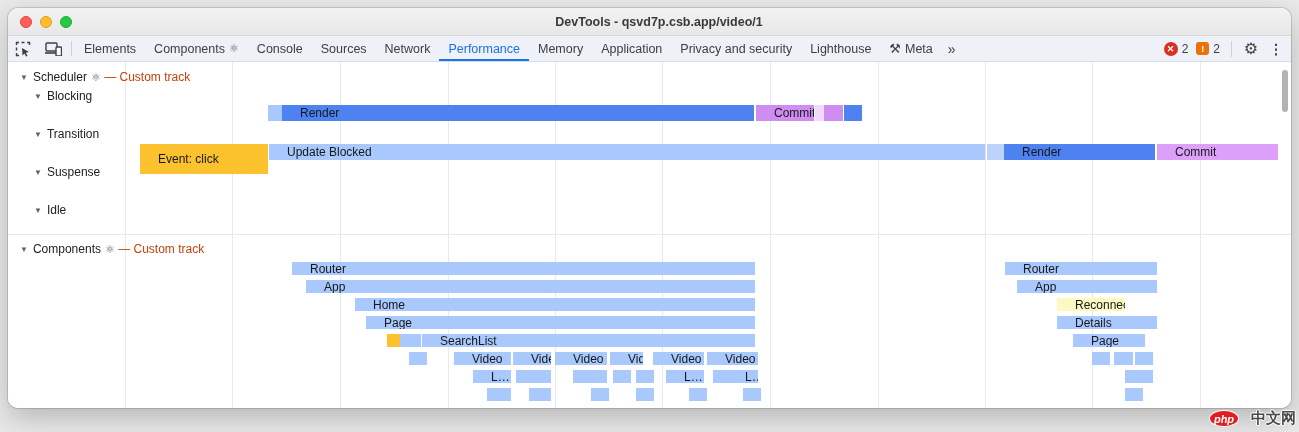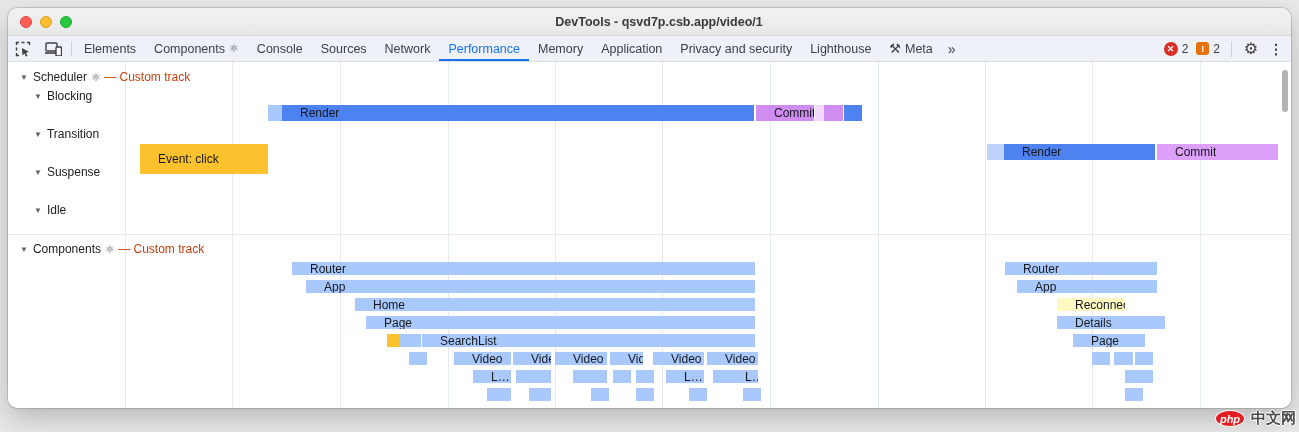--- a/index.html
+++ b/index.html
@@ -64,21 +64,21 @@
   .tri { font-size: 8px; color: #5f6368; margin-right: 5px; }
   .hdash { color: #c2410c; }
   .divider { position: absolute; left: 0; right: 0; height: 1px; background: #e9e9e9; }
   .bar {
     position: absolute; font-size: 12px; color: #16181d; white-space: nowrap;
     overflow: hidden; padding-left: 18px; display: flex; align-items: center; cursor: pointer;
   }
   .scrollthumb { position: absolute; width: 6px; border-radius: 3px; background: #b3b3b3; }
 
   
-  .watermark { position: absolute; right: 3px; bottom: 4px; display: flex; align-items: center; gap: 6px; }
+  .watermark { position: absolute; right: 3px; bottom: 4px; display: flex; align-items: center; gap: 12px; }
   .wm-php {
     background: #e01d22; color: #fff; font-weight: bold; font-style: italic; font-size: 11px;
     width: 30px; height: 17px; border-radius: 50%; display: flex; align-items: center; justify-content: center;
     border: 1px solid #fff;
   }
   .wm-cn {
     font-size: 15px; font-weight: bold; color: #4a4a4a;
     text-shadow: -1px 0 #fff, 1px 0 #fff, 0 -1px #fff, 0 1px #fff;
   }
 </style>
@@ -207,31 +207,32 @@
         <span class="tri">▼</span>
         <span>Idle</span>
       </div>
       <div class="bar" style="left: 260px; top: 43px; width: 12px; height: 16px; background: rgb(169, 200, 251);"></div>
       <div class="bar" style="left: 274px; top: 43px; width: 472px; height: 16px; background: rgb(77, 130, 240);">Render</div>
       <div class="bar" style="left: 748px; top: 43px; width: 58px; height: 16px; background: rgb(207, 141, 242);">Commit</div>
       <div class="bar" style="left: 807px; top: 43px; width: 8px; height: 16px; background: rgb(243, 218, 252);"></div>
       <div class="bar" style="left: 816px; top: 43px; width: 19px; height: 16px; background: rgb(207, 141, 242);"></div>
       <div class="bar" style="left: 836px; top: 43px; width: 10px; height: 16px; background: rgb(77, 130, 240);"></div>
       <div class="bar" style="left: 132px; top: 82px; width: 128px; height: 30px; background: rgb(252, 194, 45);">Event: click</div>
+      <div class="bar" style="left: 261px; top: 82px; width: 716px; height: 16px; background: rgb(169, 200, 251);">Update Blocked</div>
       <div class="bar" style="left: 979px; top: 82px; width: 16px; height: 16px; background: rgb(189, 211, 252);"></div>
       <div class="bar" style="left: 996px; top: 82px; width: 151px; height: 16px; background: rgb(77, 130, 240);">Render</div>
       <div class="bar" style="left: 1149px; top: 82px; width: 121px; height: 16px; background: rgb(221, 160, 248);">Commit</div>
       <div class="bar" style="left: 284px; top: 200px; width: 463px; height: 13px; background: rgb(169, 200, 251);">Router</div>
       <div class="bar" style="left: 997px; top: 200px; width: 152px; height: 13px; background: rgb(169, 200, 251);">Router</div>
       <div class="bar" style="left: 298px; top: 218px; width: 449px; height: 13px; background: rgb(169, 200, 251);">App</div>
       <div class="bar" style="left: 1009px; top: 218px; width: 140px; height: 13px; background: rgb(169, 200, 251);">App</div>
       <div class="bar" style="left: 347px; top: 236px; width: 400px; height: 13px; background: rgb(169, 200, 251);">Home</div>
       <div class="bar" style="left: 1049px; top: 236px; width: 68px; height: 13px; background: #fef9c3;">Reconnect</div>
       <div class="bar" style="left: 358px; top: 254px; width: 389px; height: 13px; background: rgb(169, 200, 251);">Page</div>
-      <div class="bar" style="left: 1049px; top: 254px; width: 108px; height: 13px; background: rgb(169, 200, 251);">Details</div>
+      <div class="bar" style="left: 1049px; top: 254px; width: 100px; height: 13px; background: rgb(169, 200, 251);">Details</div>
       <div class="bar" style="left: 379px; top: 272px; width: 12px; height: 13px; background: rgb(252, 194, 45);"></div>
       <div class="bar" style="left: 392px; top: 272px; width: 21px; height: 13px; background: rgb(169, 200, 251);"></div>
       <div class="bar" style="left: 414px; top: 272px; width: 333px; height: 13px; background: rgb(169, 200, 251);">SearchList</div>
       <div class="bar" style="left: 1065px; top: 272px; width: 72px; height: 13px; background: rgb(169, 200, 251);">Page</div>
       <div class="bar" style="left: 401px; top: 290px; width: 12px; height: 13px; background: rgb(169, 200, 251);"></div>
       <div class="bar" style="left: 446px; top: 290px; width: 57px; height: 13px; background: rgb(169, 200, 251);">Video</div>
       <div class="bar" style="left: 505px; top: 290px; width: 38px; height: 13px; background: rgb(169, 200, 251);">Video</div>
       <div class="bar" style="left: 547px; top: 290px; width: 52px; height: 13px; background: rgb(169, 200, 251);">Video</div>
       <div class="bar" style="left: 602px; top: 290px; width: 33px; height: 13px; background: rgb(169, 200, 251);">Video</div>
       <div class="bar" style="left: 645px; top: 290px; width: 51px; height: 13px; background: rgb(169, 200, 251);">Video</div>

